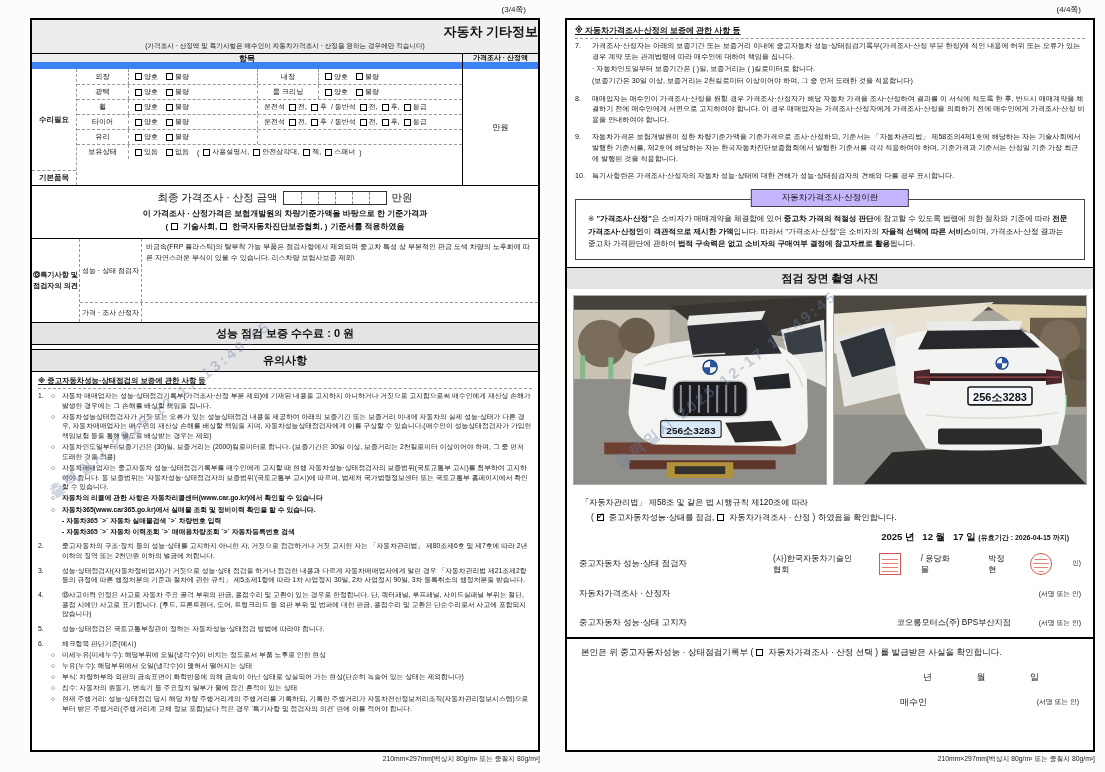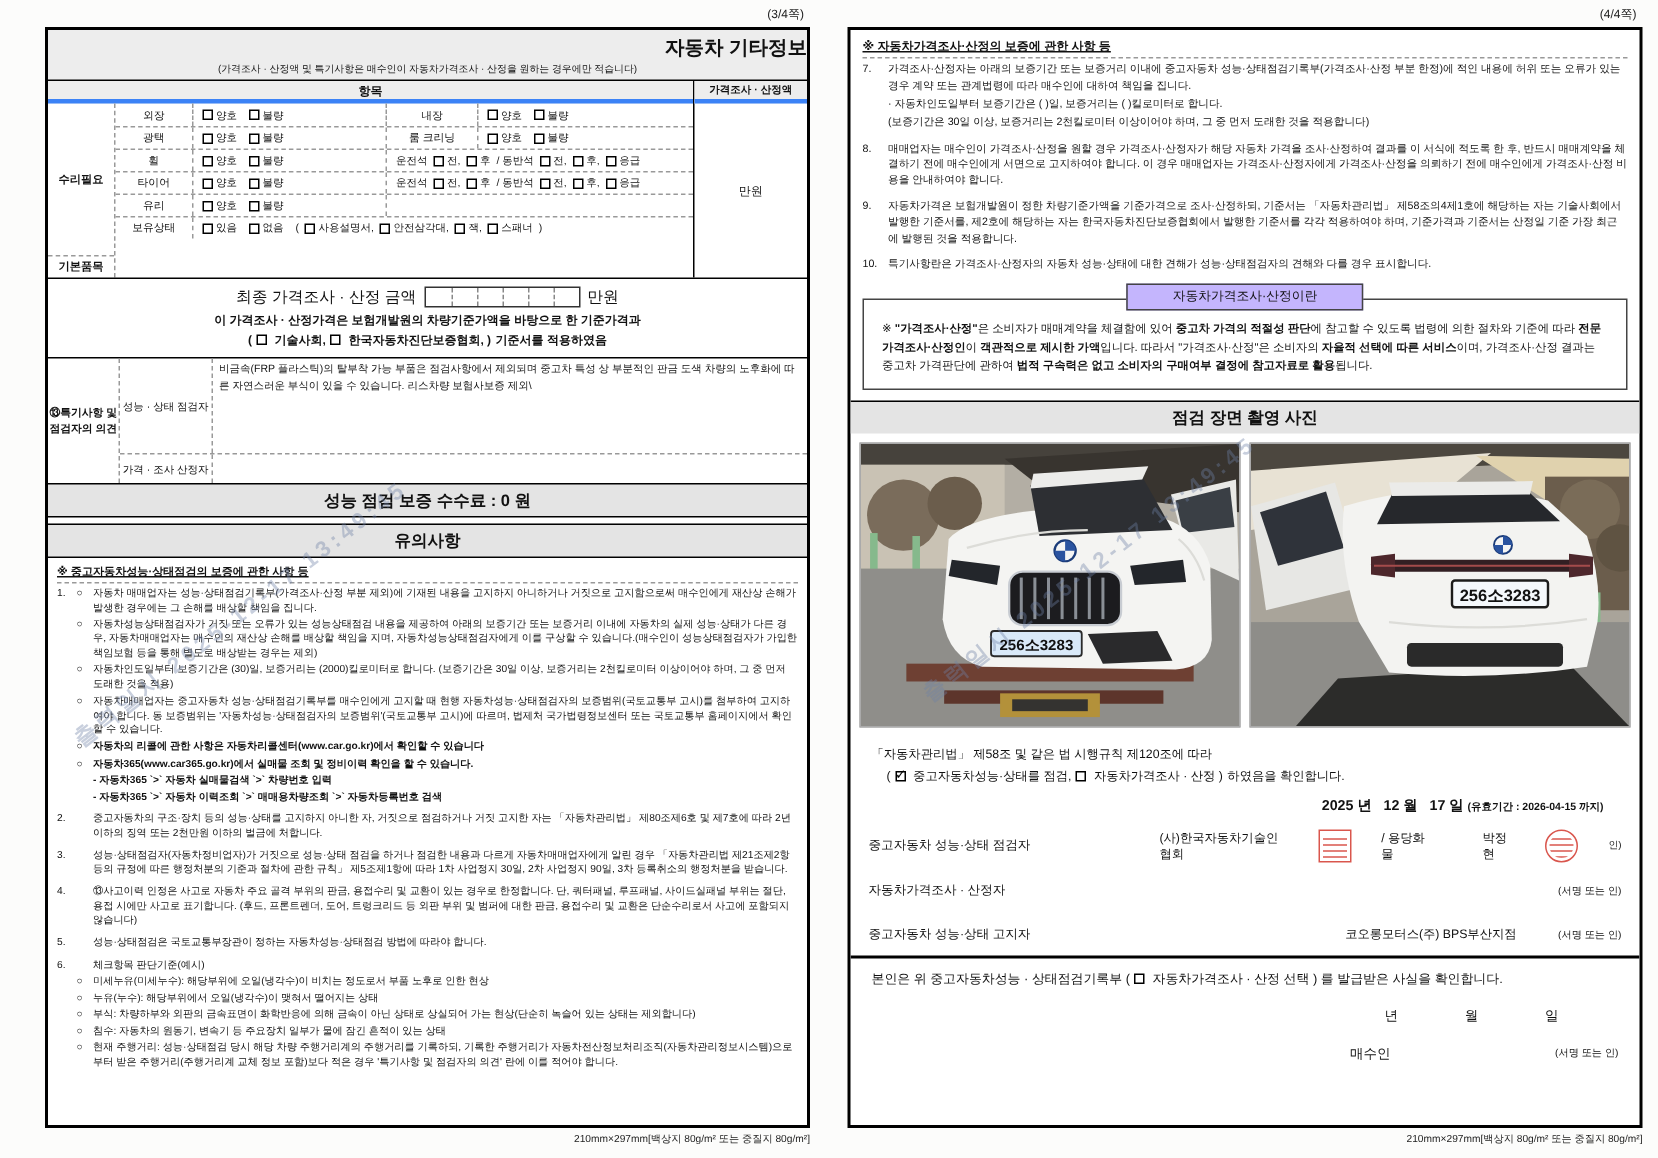--- a/index.html
+++ b/index.html
@@ -1,34 +1,34 @@
 <!DOCTYPE html>
 <html><head>
 <meta charset="utf-8">
 <style>
   * { box-sizing: border-box; margin: 0; padding: 0; }
   html,body { width:1105px; height:772px; background:#fcfcfb; font-family:"Liberation Sans","DejaVu Sans",sans-serif; color:#111; position:relative; overflow:hidden; }
   .page { position:absolute; top:18px; }
   .page.left  { left:30px;  width:510px; }
   .page.right { left:565px; width:530px; }
-  .page-label { position:absolute; top:-14px; right:4px; font-size:8px; color:#222; }
+  .page-label { position:absolute; top:-14px; right:14px; font-size:8px; color:#222; }
   .page-box { border:2px solid #000; background:#fff; height:734px; position:relative; display:flex; flex-direction:column; overflow:hidden; }
   .page-footer { text-align:right; font-size:6.8px; color:#222; margin-top:2px; }
 
   
   .wm { position:absolute; color:rgba(110,130,165,.38); font-size:15px; font-weight:bold; letter-spacing:3px; white-space:nowrap; transform:rotate(-38deg); pointer-events:none; z-index:5; }
   .wm.l { top:52%; left:-2%; } .wm.r { top:48%; left:4%; }
 
   
   .lp-titleband { background:#ededed; border-bottom:1.5px solid #000; text-align:center; padding:3px 0 2px; }
   .lp-title { font-size:13px; font-weight:bold;text-align:right; }
   .lp-subtitle { font-size:6.6px; margin-top:1px; }
   .tbl { display:flex; }
   .tbl-main { flex:1; min-width:0; }
-  .tbl-hdr { height:15px; background:#ededed; border-bottom:3px solid #3b82f6; font-size:8px; font-weight:bold; display:flex; align-items:center; justify-content:center; }
+  .tbl-hdr { height:15px; background:#ededed; border-bottom:7px solid #3b82f6; font-size:8px; font-weight:bold; display:flex; align-items:center; justify-content:center; }
   .tbl-price { width:76px; border-left:1px solid #000; display:flex; flex-direction:column; }
   .tbl-price .tbl-hdr { font-size:7px; }
   .price-body { flex:1; display:flex; align-items:center; justify-content:center; font-size:8px; }
   .tbl-grid { display:flex; }
   .grp-col { width:44px; display:flex; flex-direction:column; font-size:7.5px; font-weight:bold; }
   .grp { display:flex; align-items:center; justify-content:center;margin-top:13px; }
   .grp.g1 { height:75px; } .grp.g2 { height:15px; border-top:1px dashed #999; }
   .rows { flex:1; border-left:1px dashed #999; min-width:0; }
   .trow { height:15px; display:flex; align-items:center; font-size:7px; }
   .trow + .trow { border-top:1px dashed #999; }

